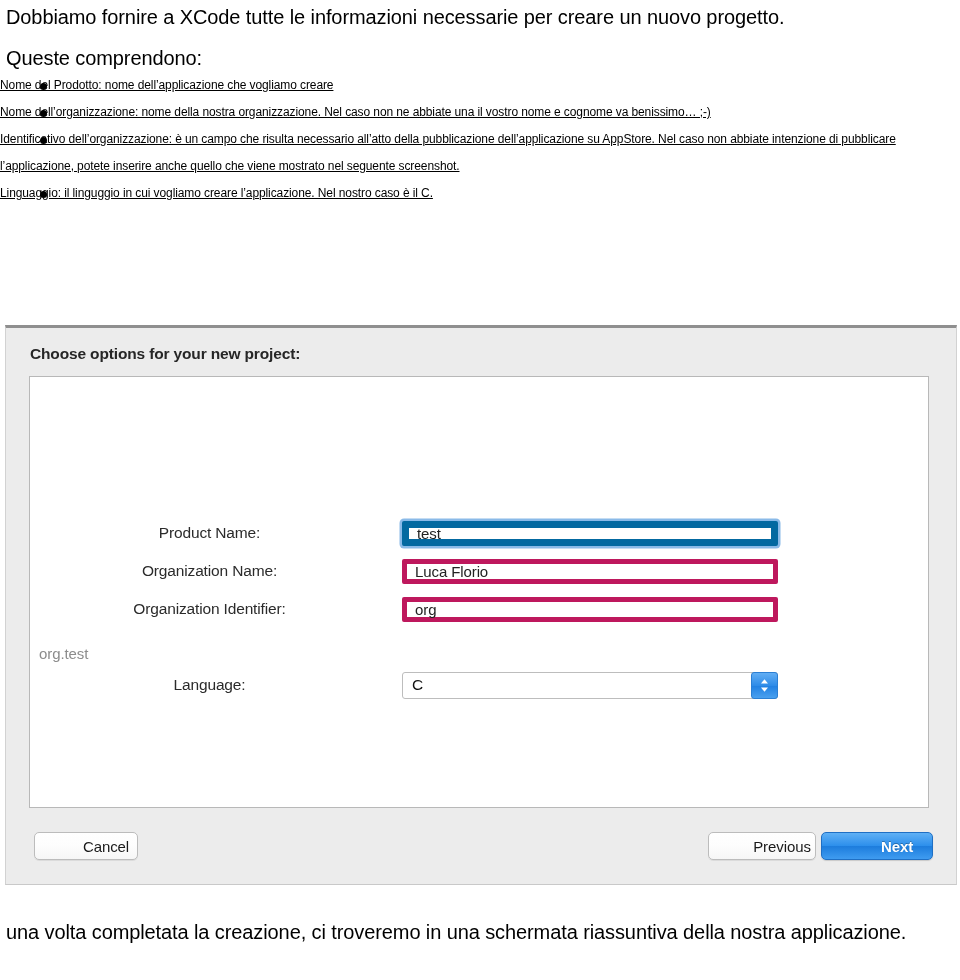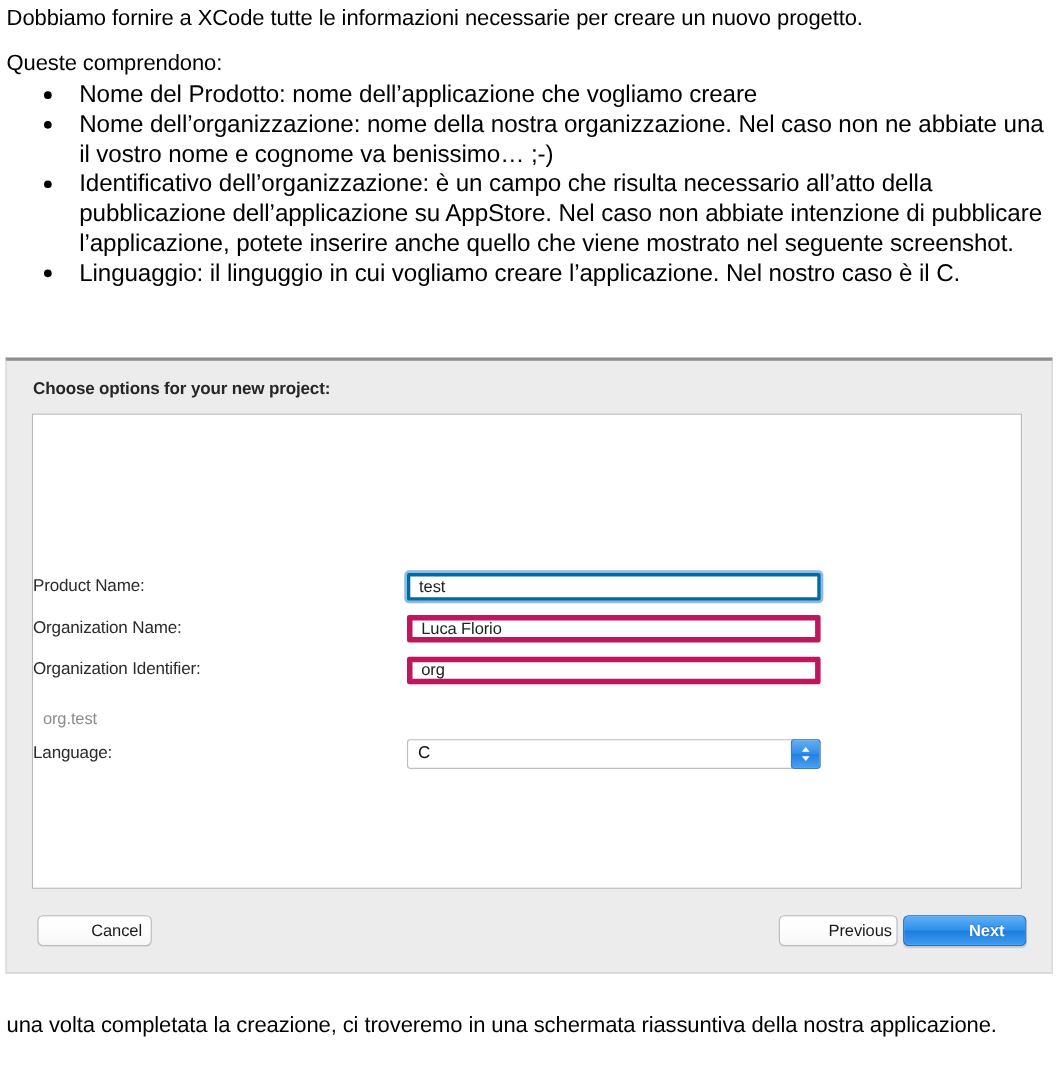--- a/index.html
+++ b/index.html
@@ -34,25 +34,25 @@
   .para.p1 { padding-top: 4px; }
   .para.p2 { padding-top: 2px; margin-top: 12px; }
 
   ul.bullets {
     list-style: none;
     margin: 0;
     padding: 0;
   }
   ul.bullets > li {
     position: relative;
-    font-size: 22px;
+    font-size: 12px;
     line-height: 27px;
-    padding-left: 72px;
     padding-right: 10px;
     letter-spacing: -0.1px;
+    text-decoration: underline;
   }
   ul.bullets > li::before {
     content: "";
     position: absolute;
     left: 40px;
     top: 11px;
     width: 7px;
     height: 7px;
     border-radius: 50%;
     background: #000;
@@ -98,22 +98,22 @@
     top: 137px;
     width: 100%;
   }
   .frow {
     display: flex;
     align-items: center;
     height: 38px;
     margin-bottom: 0px;
   }
   .flabel {
-    width: 340px;
-    text-align: left;
+    width: 372px;
+    text-align: center;
     padding-right: 13px;
     box-sizing: border-box;
     font-size: 15.5px;
     color: #2b2b2b;
     letter-spacing: -0.15px;
     font-weight: 400;
   }
   .ffield {
     position: relative;
     width: 376px;
@@ -123,21 +123,21 @@
     border-radius: 2px;
     box-sizing: border-box;
     display: flex;
     align-items: center;
     padding-left: 8px;
     font-size: 15px;
     color: #222;
     letter-spacing: -0.1px;
   }
   .ffield.focused {
-    border: 3px solid #0369a1;
+    border: 7px solid #0369a1;
     box-shadow: 0 0 0 2.5px rgba(118,174,228,0.85);
   }
   .fstatic {
     font-size: 15px;
     color: #8c8c8c;
     padding-left: 9px;
     letter-spacing: -0.1px;
     margin-top: 12px;
   }
   .fselect {

